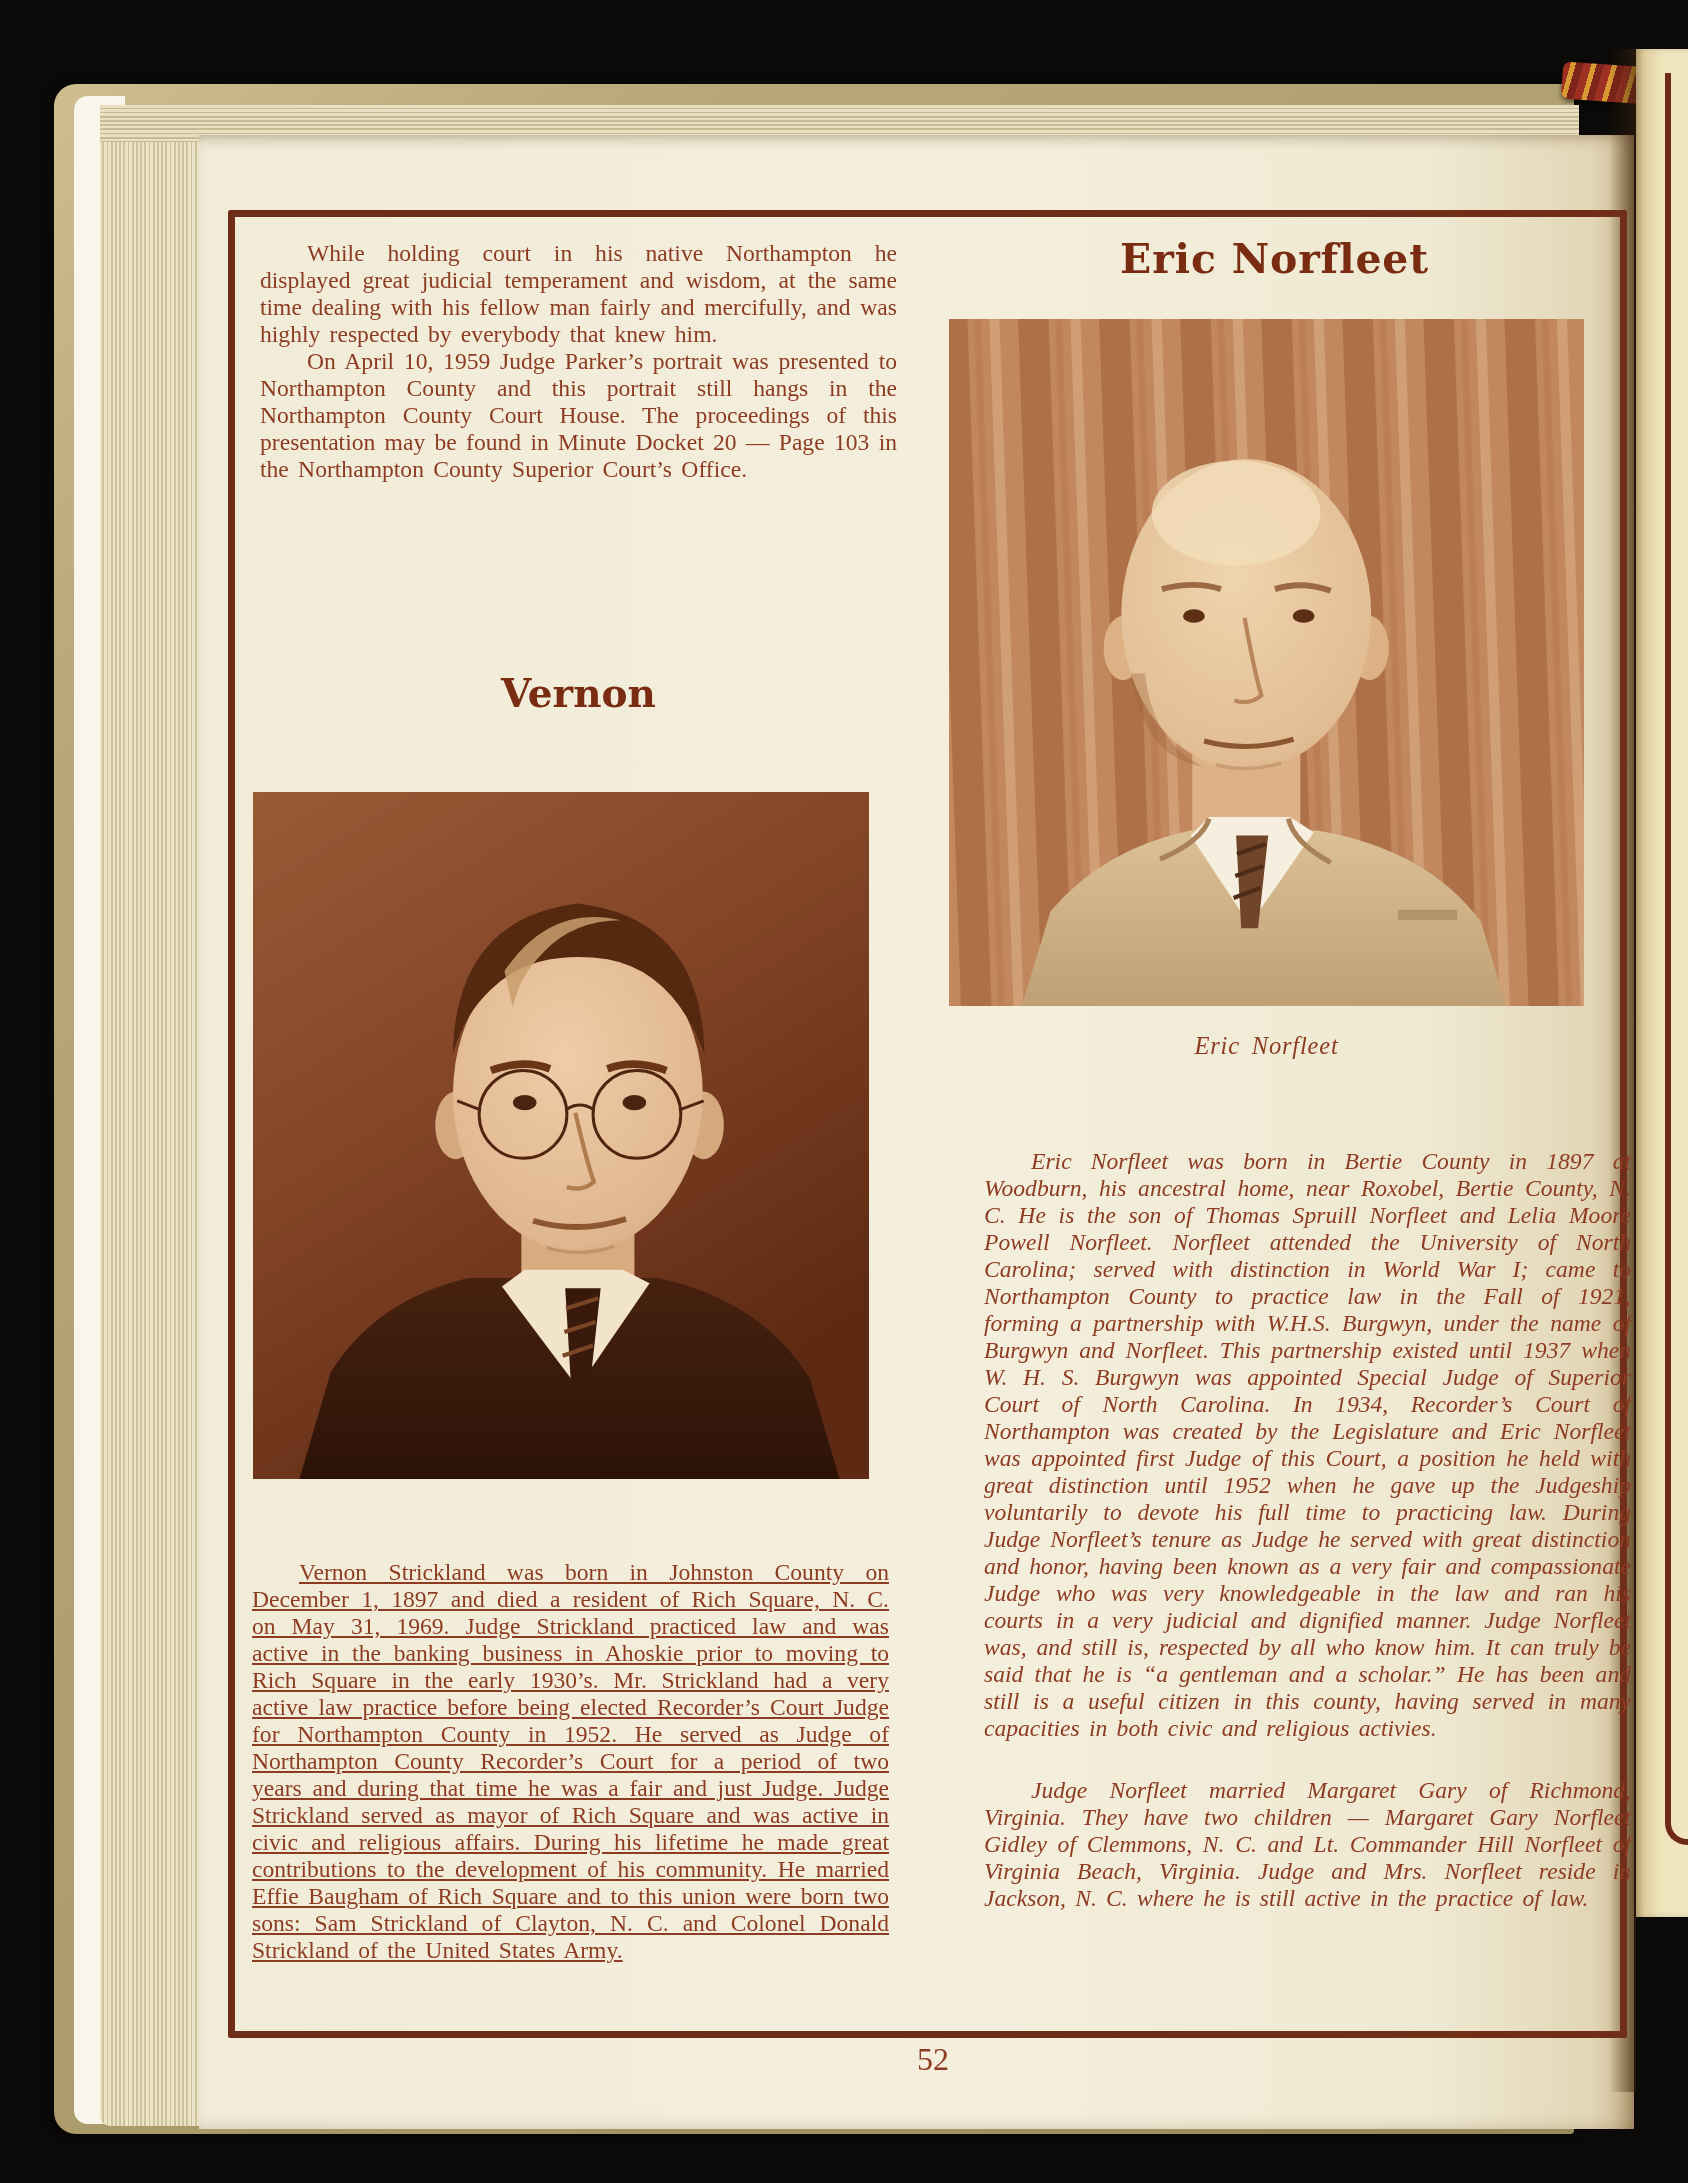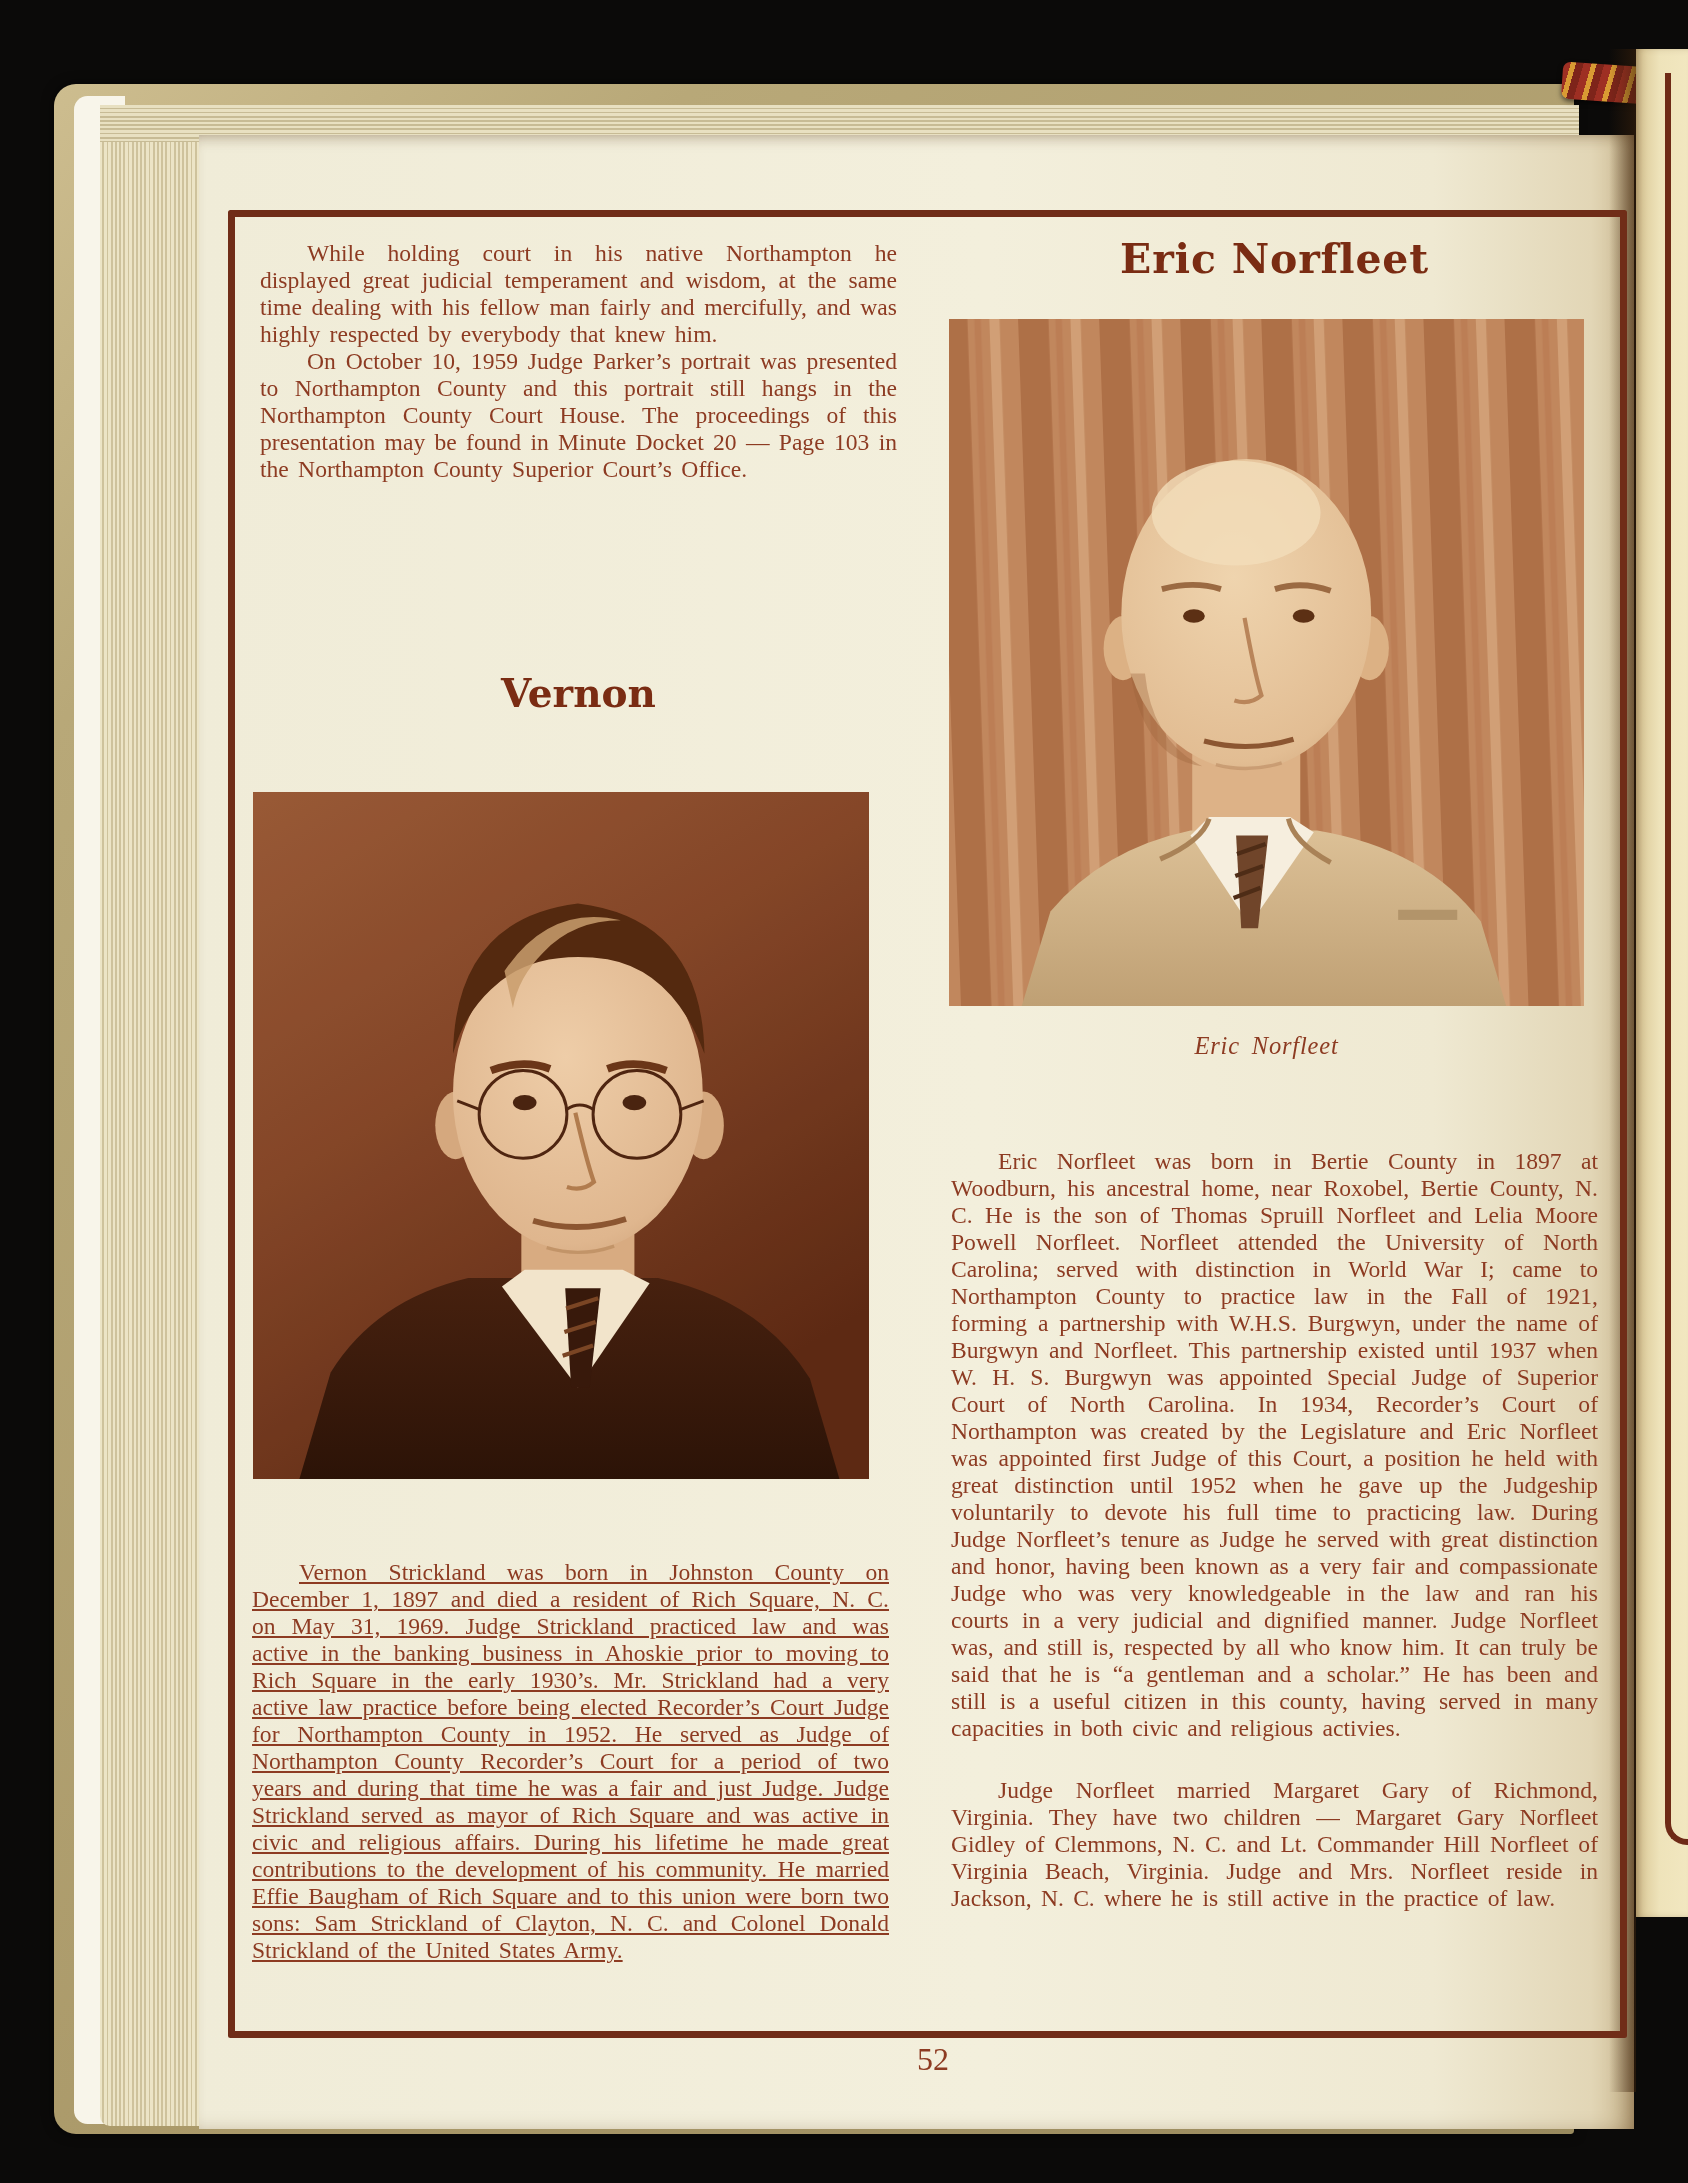--- a/index.html
+++ b/index.html
@@ -65,21 +65,21 @@
   <div class="main-page"></div>
   <div class="headband"></div>
   <div class="facing-page"></div>
   <div class="facing-frame"></div>
   <div class="gutter-shadow"></div>
 
   <div class="page-frame"></div>
 
   <div class="body-text" style="left:260px;top:240px;width:637px;">
     <p>While holding court in his native Northampton he displayed great judicial temperament and wisdom, at the same time dealing with his fellow man fairly and mercifully, and was highly respected by everybody that knew him.</p>
-    <p>On October 10, 1959 Judge Parker’s portrait was presented to Northampton County and this portrait still hangs in the Northampton County Court House. The proceedings of this presentation may be found in Minute Docket 20 — Page 103 in the Northampton County Superior Court’s Office.</p>
+    <p>On April 10, 1959 Judge Parker’s portrait was presented to Northampton County and this portrait still hangs in the Northampton County Court House. The proceedings of this presentation may be found in Minute Docket 20 — Page 103 in the Northampton County Superior Court’s Office.</p>
   </div>
 
   <div class="display-heading" style="left:260px;top:670px;width:637px;font-size:39px;line-height:46px;">
     <div>Vernon</div>
   </div>
 
   <div class="photo" style="left:253px;top:792px;width:616px;height:687px;">
     <svg width="616" height="687" viewBox="0 0 730 814">
       <defs>
         <linearGradient id="sbg" x1="0" y1="0" x2="0.55" y2="1">
@@ -171,21 +171,21 @@
       <ellipse cx="420" cy="352" rx="13" ry="8" fill="#5c3014"></ellipse>
       <path d="M350 354 Q362 420 370 446 Q356 458 338 452" stroke="#b9855a" stroke-width="5" fill="none"></path>
       <path d="M302 500 Q354 514 408 498" stroke="#8c5631" stroke-width="6" fill="none"></path>
       <path d="M316 528 Q354 538 394 526" stroke="#c09268" stroke-width="4" fill="none" opacity="0.7"></path>
       <rect x="532" y="700" width="70" height="12" fill="#b2946a"></rect>
     </svg>
   </div>
 
   <div class="caption" style="left:949px;top:1032px;width:635px;">Eric Norfleet</div>
 
-  <div class="body-text" style="left:951px;top:1148px;width:647px;">
+  <div class="body-text" style="left:984px;top:1148px;width:647px;font-style:italic;">
     <p>Eric Norfleet was born in Bertie County in 1897 at Woodburn, his ancestral home, near Roxobel, Bertie County, N. C. He is the son of Thomas Spruill Norfleet and Lelia Moore Powell Norfleet. Norfleet attended the University of North Carolina; served with distinction in World War I; came to Northampton County to practice law in the Fall of 1921, forming a partnership with W.H.S. Burgwyn, under the name of Burgwyn and Norfleet. This partnership existed until 1937 when W. H. S. Burgwyn was appointed Special Judge of Superior Court of North Carolina. In 1934, Recorder’s Court of Northampton was created by the Legislature and Eric Norfleet was appointed first Judge of this Court, a position he held with great distinction until 1952 when he gave up the Judgeship voluntarily to devote his full time to practicing law. During Judge Norfleet’s tenure as Judge he served with great distinction and honor, having been known as a very fair and compassionate Judge who was very knowledgeable in the law and ran his courts in a very judicial and dignified manner. Judge Norfleet was, and still is, respected by all who know him. It can truly be said that he is “a gentleman and a scholar.” He has been and still is a useful citizen in this county, having served in many capacities in both civic and religious activies.</p>
     <p class="para-gap">Judge Norfleet married Margaret Gary of Richmond, Virginia. They have two children — Margaret Gary Norfleet Gidley of Clemmons, N. C. and Lt. Commander Hill Norfleet of Virginia Beach, Virginia. Judge and Mrs. Norfleet reside in Jackson, N. C. where he is still active in the practice of law.</p>
   </div>
 
   <div class="page-number">52</div>
 
 </div>
 
 
 </body></html>

